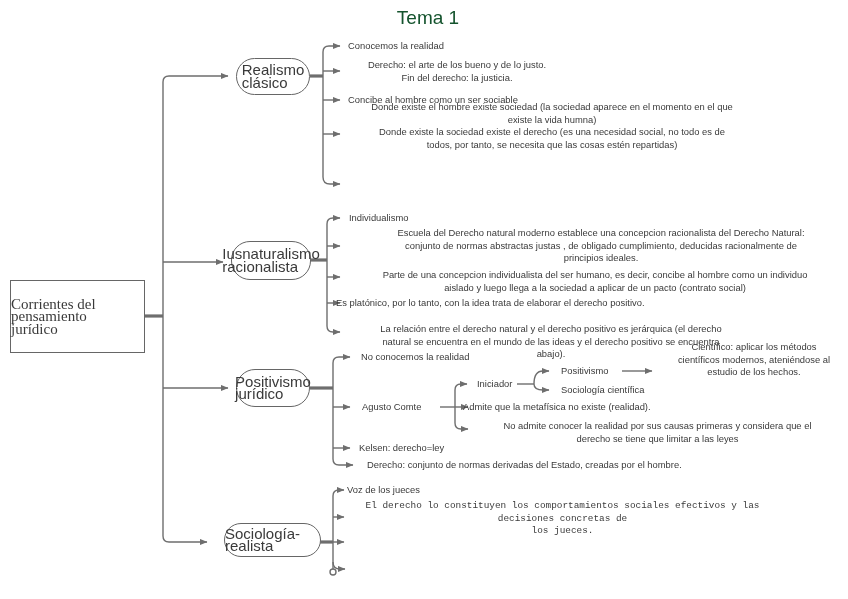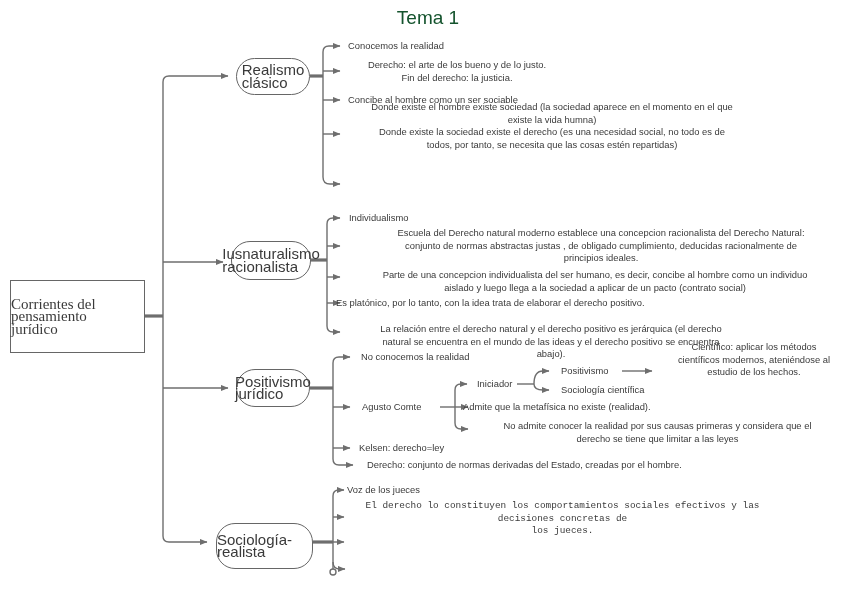--- a/index.html
+++ b/index.html
@@ -79,21 +79,21 @@
   <div class="title">Tema 1</div>
 
   <div class="node root" style="left:10px;top:280px;width:135px;height:73px;">Corrientes del pensamiento
 jurídico</div>
   <div class="node pill" style="left:236px;top:58px;width:74px;height:37px;">Realismo
 clásico</div>
   <div class="node pill" style="left:231px;top:241px;width:80px;height:39px;">Iusnaturalismo
 racionalista</div>
   <div class="node pill" style="left:236px;top:369px;width:74px;height:38px;">Positivismo
 jurídico</div>
-  <div class="node pill" style="left:216px;top:523px;width:97px;height:46px;">Sociología-realista</div>
+  <div class="node pill" style="left:224px;top:523px;width:97px;height:34px;">Sociología-realista</div>
 
   <div class="txt" style="left:348px;top:46px;">Conocemos la realidad</div>
   <div class="txt c" style="left:352px;top:71px;width:210px;">Derecho: el arte de los bueno y de lo justo.
 Fin del derecho: la justicia.</div>
   <div class="txt" style="left:348px;top:100px;">Concibe al hombre como un ser sociable</div>
   <div class="txt c" style="left:352px;top:126px;width:400px;">Donde existe el hombre existe sociedad (la sociedad aparece en el momento en el que
 existe la vida humna)
 Donde existe la sociedad existe el derecho (es una necesidad social, no todo es de
 todos, por tanto, se necesita que las cosas estén repartidas)</div>
 

